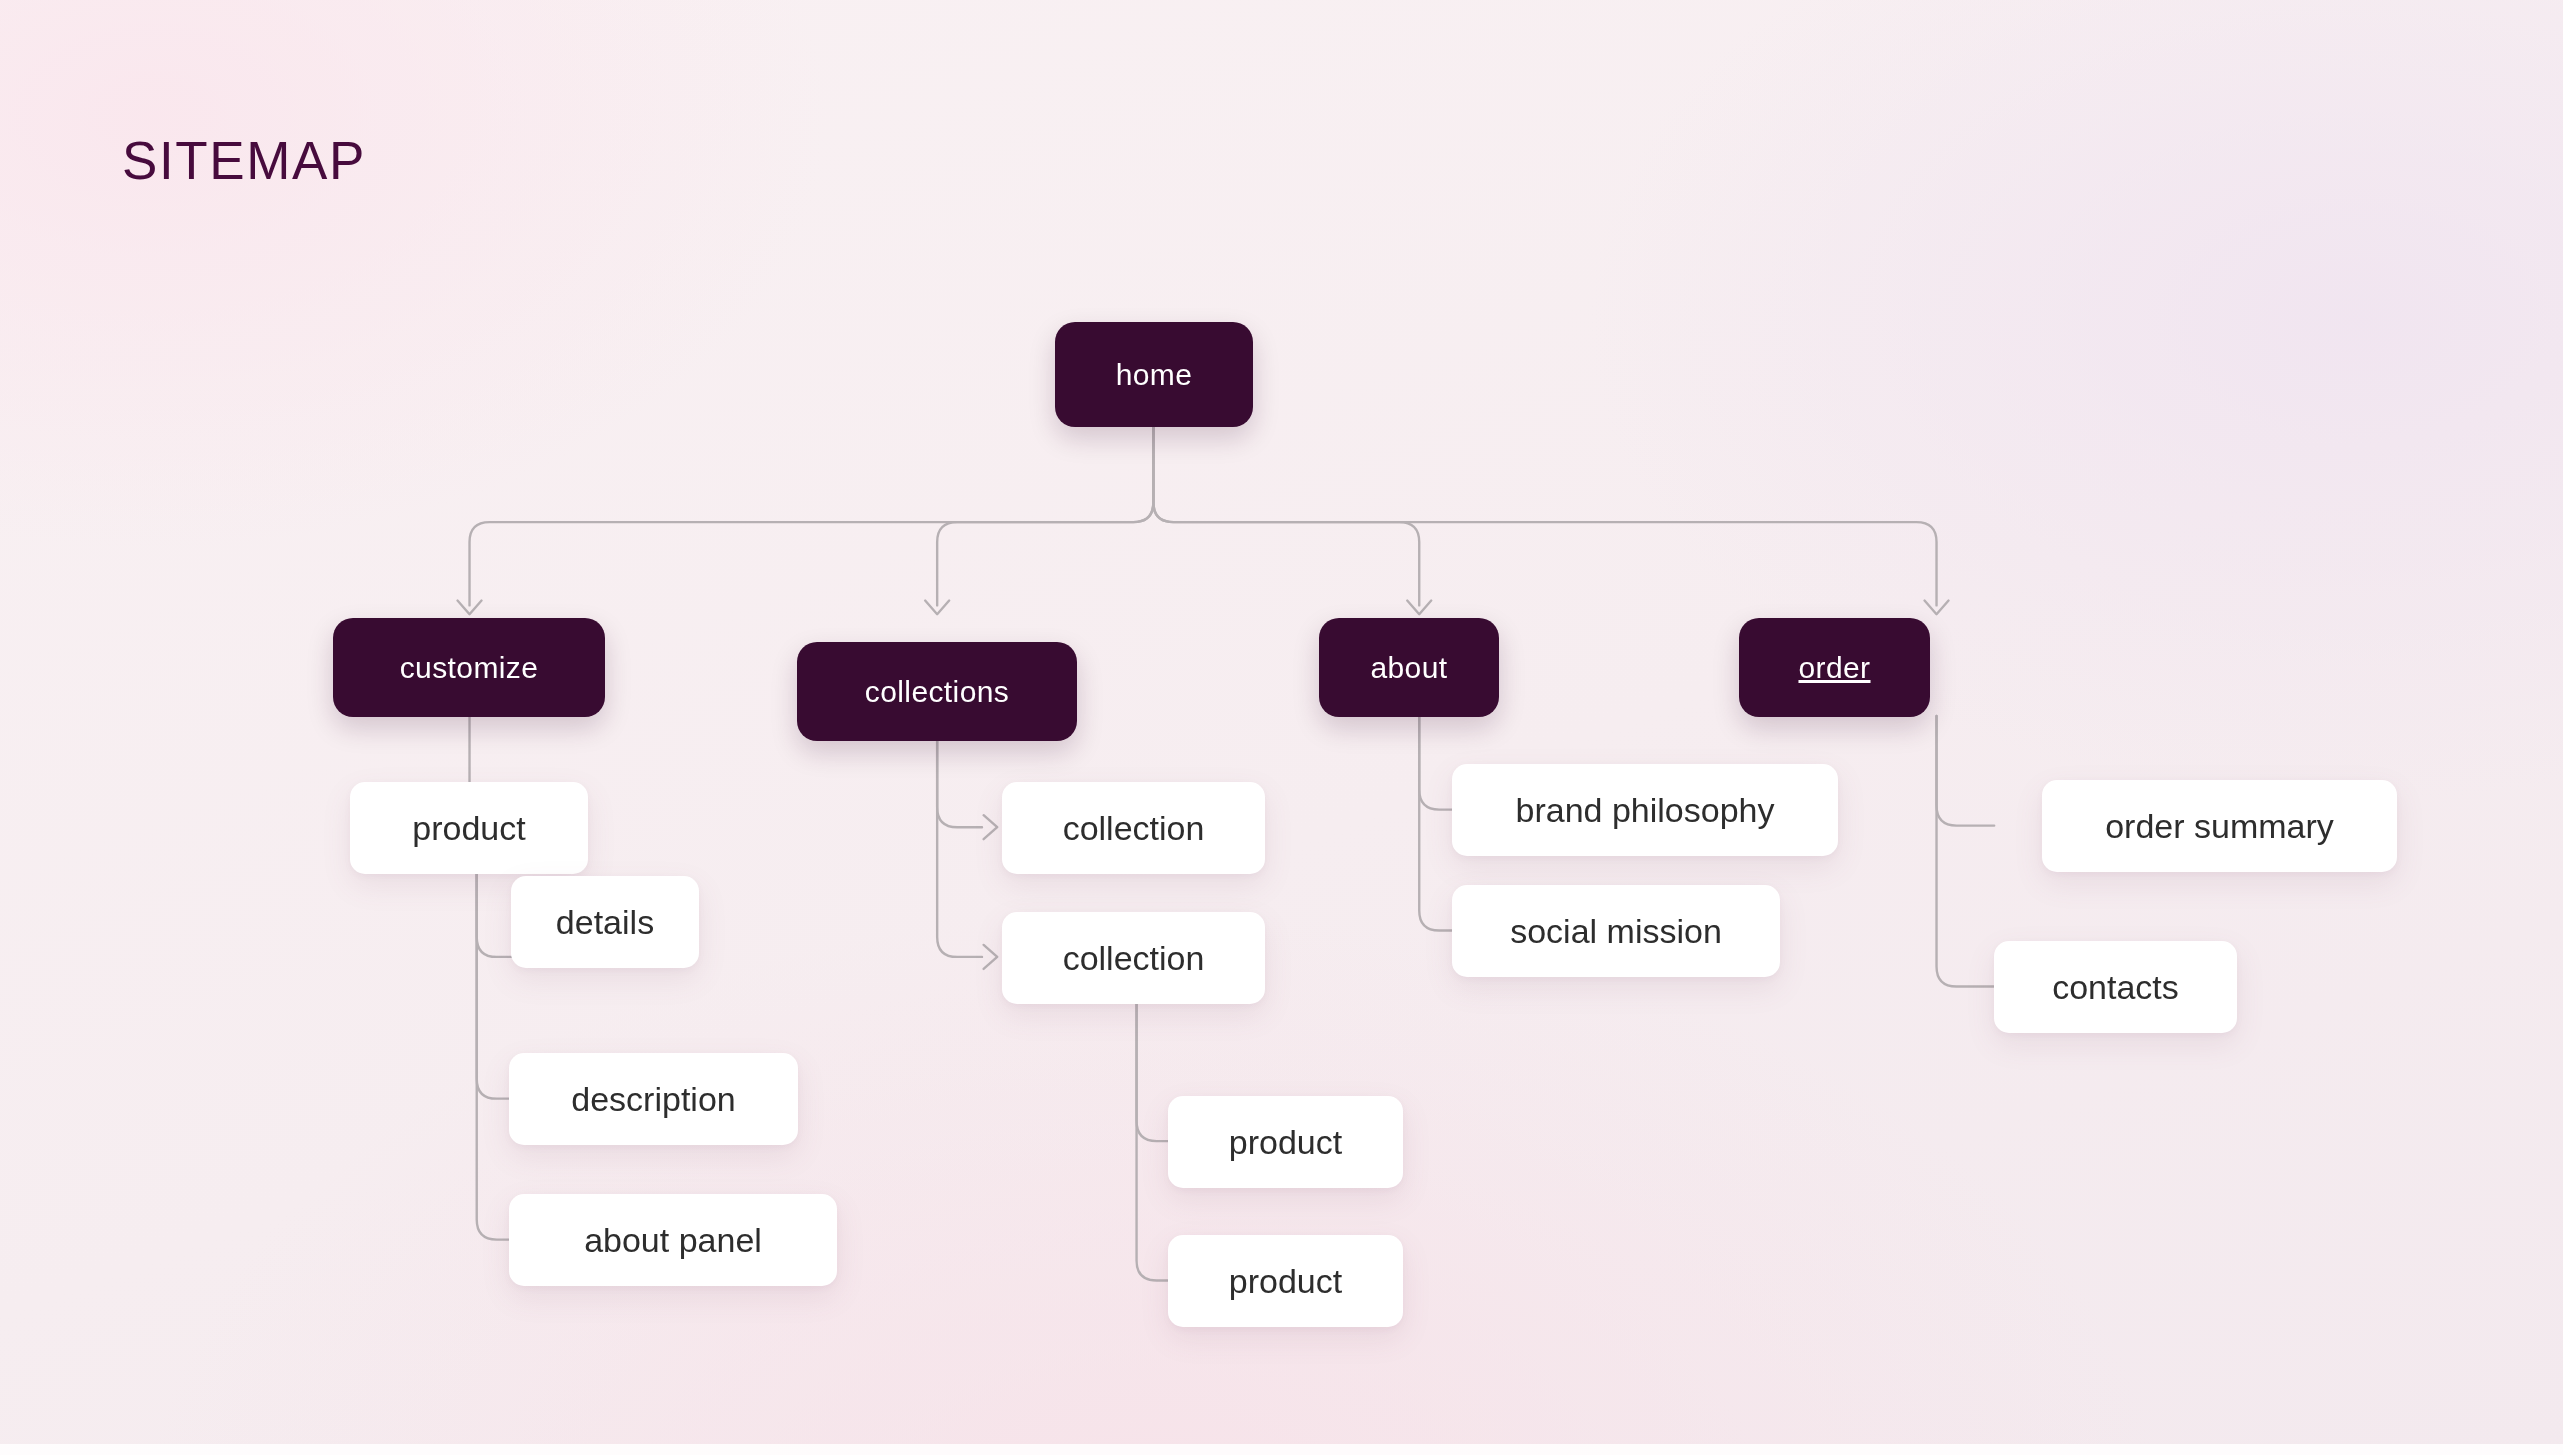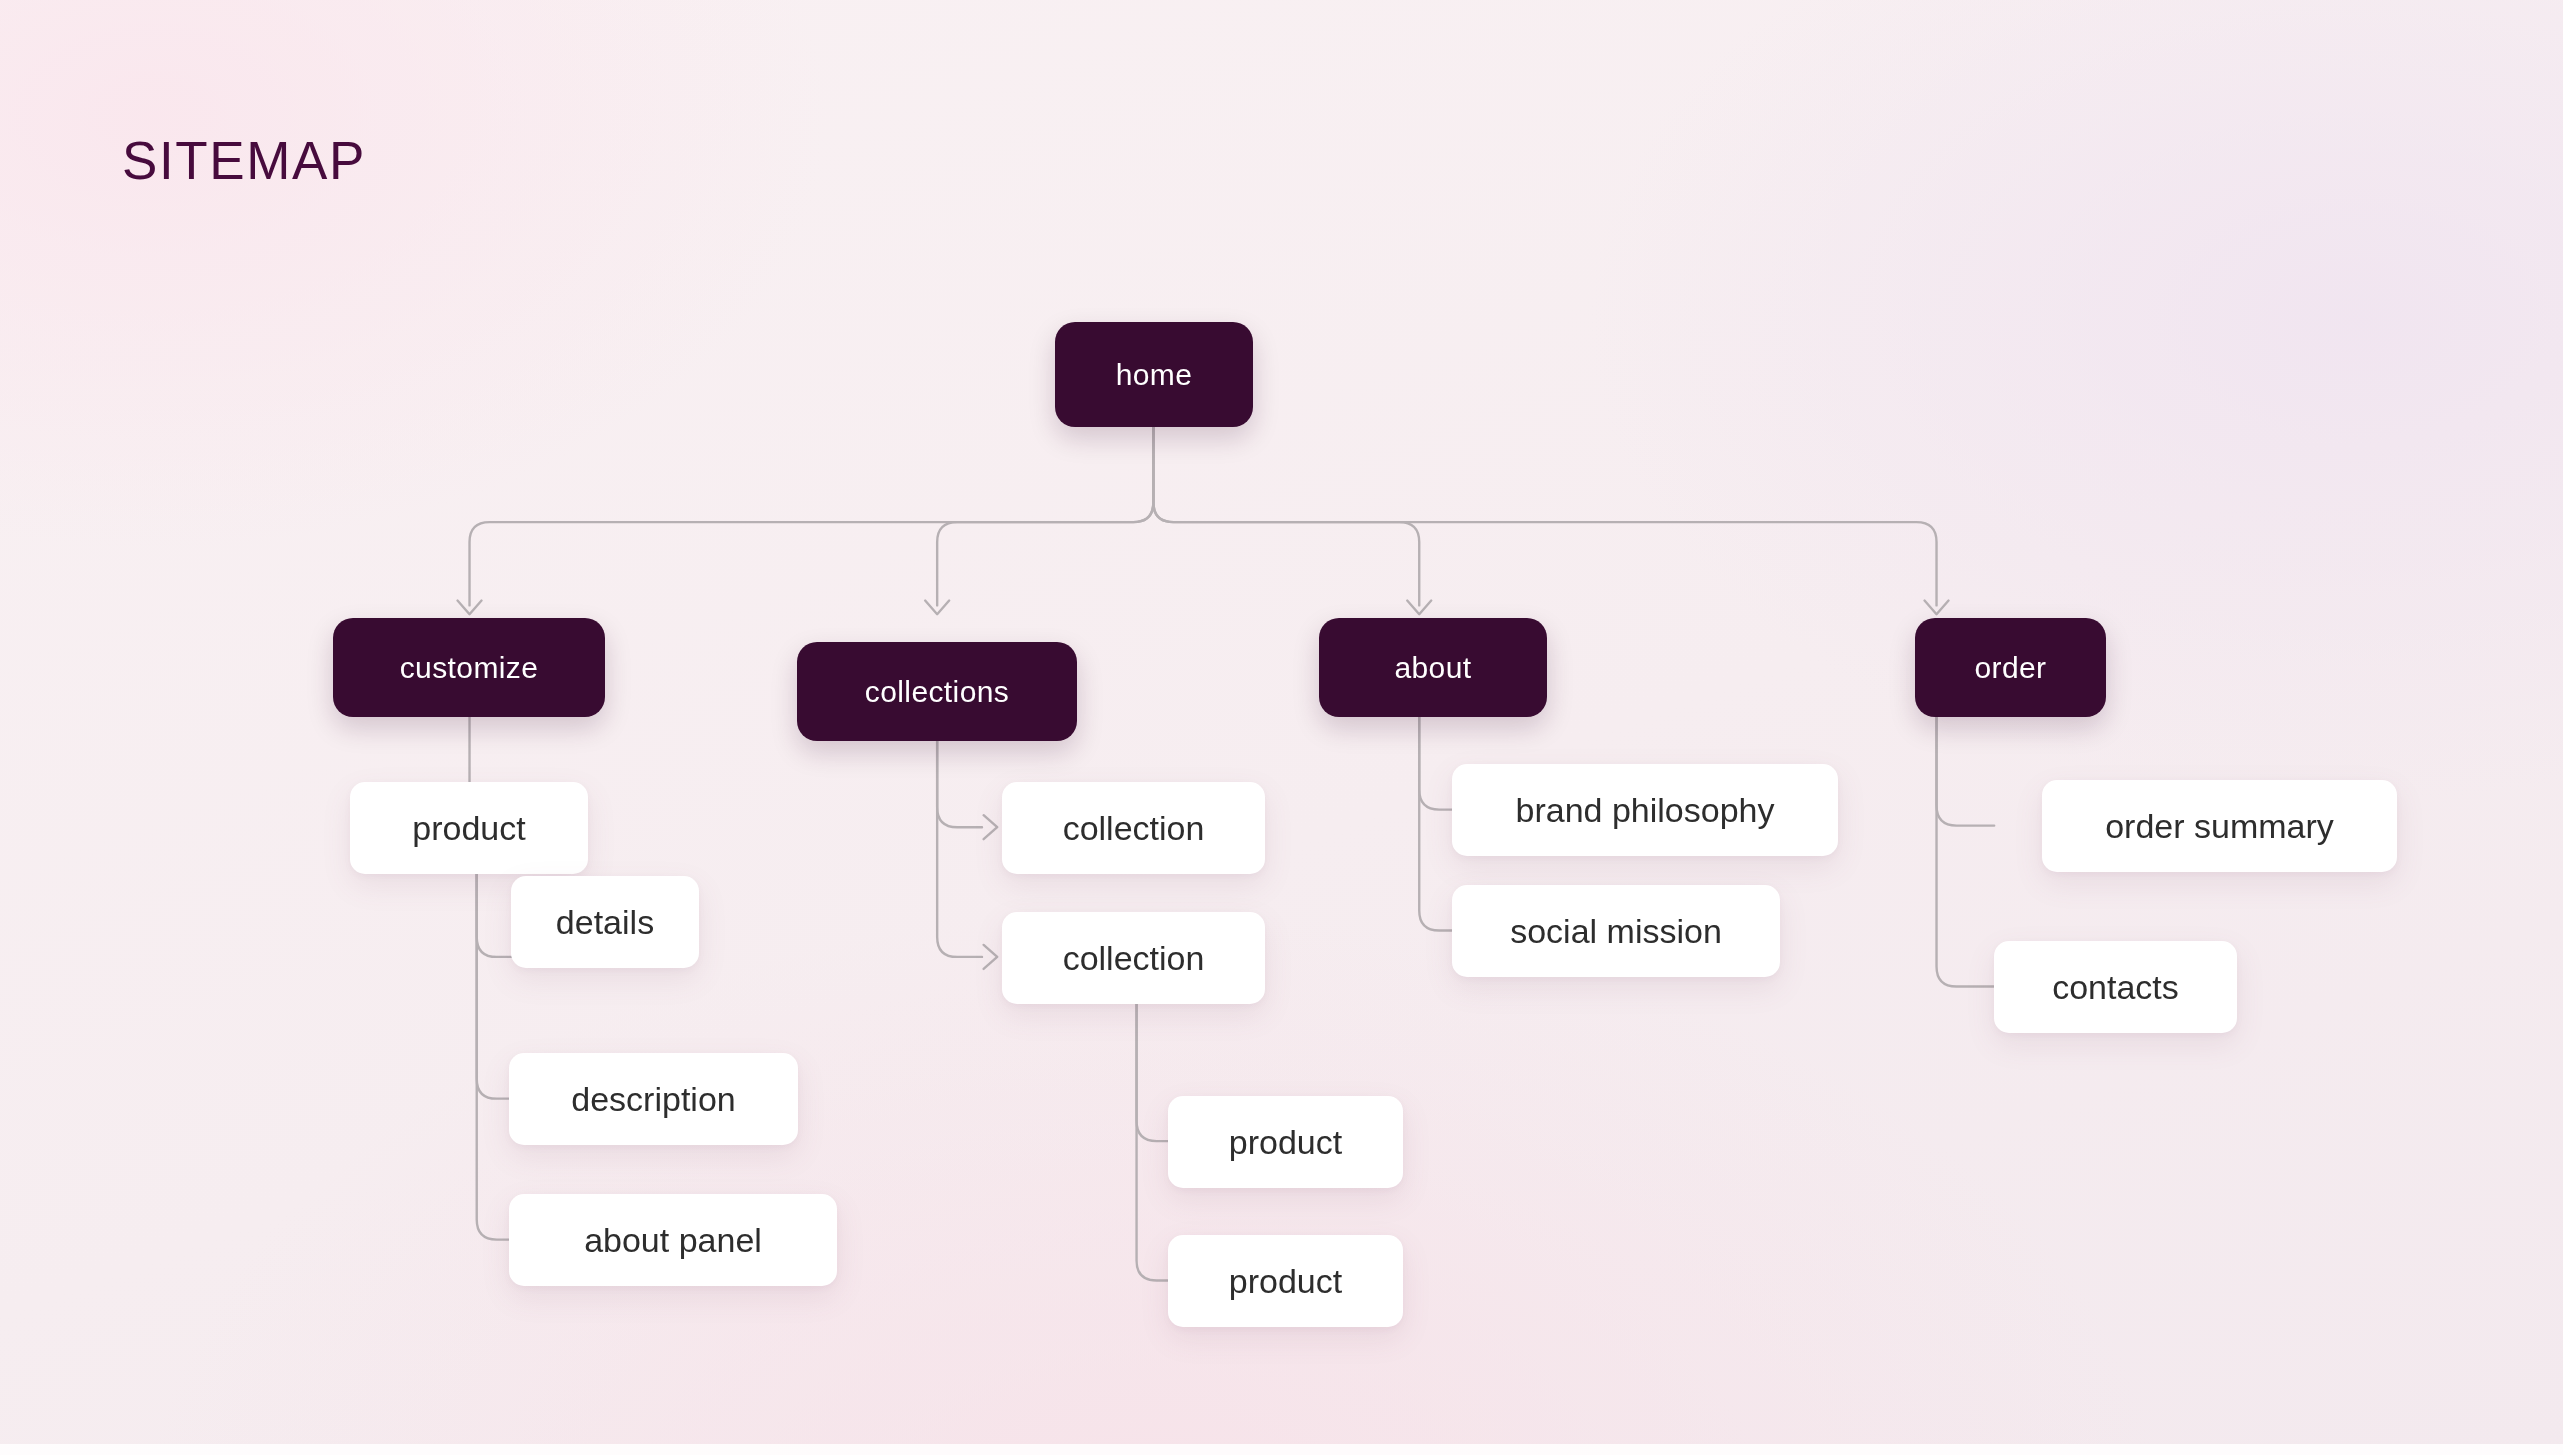--- a/index.html
+++ b/index.html
@@ -106,22 +106,22 @@
   <path d="M1772,894 V1137 Q1772,1162 1797,1162 H1813"></path>
 
   <path d="M2418,894 V1006 Q2418,1031 2443,1031 H2490"></path>
   <path d="M2418,894 V1207 Q2418,1232 2443,1232 H2490"></path>
 </svg>
 
 <div class="node dark" style="left:1055px; top:322px; width:198px; height:105px;">home</div>
 
 <div class="node dark" style="left:333px; top:618px; width:272px; height:99px;">customize</div>
 <div class="node dark" style="left:797px; top:642px; width:280px; height:99px;">collections</div>
-<div class="node dark" style="left:1319px; top:618px; width:228px; height:99px;">about</div>
-<div class="node dark" style="left:1915px; top:618px; width:191px; height:99px;">order</div>
+<div class="node dark" style="left:1319px; top:618px; width:180px; height:99px;">about</div>
+<div class="node dark" style="left:1739px; top:618px; width:191px; height:99px;text-decoration:underline;">order</div>
 
 <div class="node light" style="left:350px; top:782px; width:238px; height:92px;">product</div>
 <div class="node light" style="left:511px; top:876px; width:188px; height:92px;">details</div>
 <div class="node light" style="left:509px; top:1053px; width:289px; height:92px;">description</div>
 <div class="node light" style="left:509px; top:1194px; width:328px; height:92px;">about panel</div>
 
 <div class="node light" style="left:1002px; top:782px; width:263px; height:92px;">collection</div>
 <div class="node light" style="left:1002px; top:912px; width:263px; height:92px;">collection</div>
 <div class="node light" style="left:1168px; top:1096px; width:235px; height:92px;">product</div>
 <div class="node light" style="left:1168px; top:1235px; width:235px; height:92px;">product</div>

